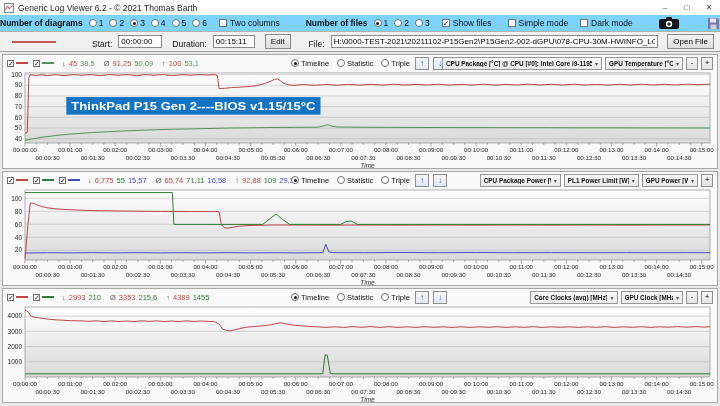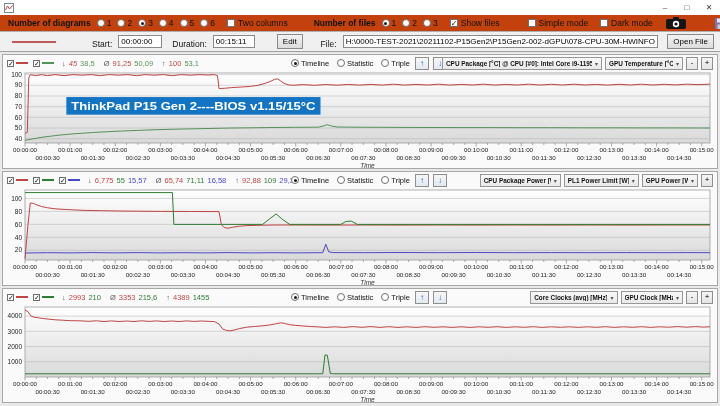--- a/index.html
+++ b/index.html
@@ -4,21 +4,21 @@
 <style>
   *{box-sizing:border-box;margin:0;padding:0}
   html,body{width:720px;height:406px;overflow:hidden}
   body{font-family:"Liberation Sans","DejaVu Sans",sans-serif;background:#e9e9e9;color:#111}
   
   .titlebar{height:15px;background:#ffffff;display:flex;align-items:center;padding:0 0 0 4px;font-size:8.5px;color:#222}
   .app-icon{width:10px;height:10px;margin-right:4px}
   .win-controls{margin-left:auto;display:flex}
   .win-btn{width:22px;height:15px;text-align:center;font-size:8px;line-height:15px;color:#444}
   
-  .toolbar{height:17px;background:#c2410c;display:flex;align-items:center;font-size:8.5px;padding:0 8px;border-bottom:1px solid #b0b0b0}
+  .toolbar{height:17px;background:#7dd3fc;display:flex;align-items:center;font-size:8.5px;padding:0 0;border-bottom:1px solid #b0b0b0}
   .tb-label{font-weight:bold;margin-right:6px;white-space:nowrap}
   .rgroup{display:flex;gap:6px;margin-right:12px}
   .radio{display:flex;align-items:center;gap:2px;white-space:nowrap}
   .rdot{width:8px;height:8px;border:1px solid #707070;border-radius:50%;background:#fff;position:relative;flex:none}
   .rdot.sel::after{content:"";position:absolute;left:1.5px;top:1.5px;width:3px;height:3px;border-radius:50%;background:#1a1a1a}
   .checkbox{display:flex;align-items:center;gap:3px;margin-right:12px;white-space:nowrap}
   .cbox{width:8px;height:8px;border:1px solid #707070;background:#fff;font-size:8px;line-height:7px;text-align:center;color:#1a1a1a;flex:none}
   .toolbar-right{margin-left:auto;display:flex;align-items:center;gap:9px}
   .icon-btn{background:none;border:none;display:flex;align-items:center}
   
@@ -50,20 +50,21 @@
   svg.chart{display:block}
 </style>
 </head>
 <body>
 
 <div class="titlebar">
   <svg class="app-icon" viewBox="0 0 10 10">
       <rect x="0.5" y="0.5" width="9" height="9" fill="#fff" stroke="#7a8a9a"></rect>
       <polyline points="1.5,7 3.5,3 5.5,6 8.5,2.5" fill="none" stroke="#bf4545" stroke-width="1"></polyline>
     </svg>
+  <span>Generic Log Viewer 6.2 - © 2021 Thomas Barth</span>
   <span class="win-controls">
     <span class="win-btn">–</span>
     <span class="win-btn">□</span>
     <span class="win-btn">✕</span>
   </span>
 </div>
 
 <div class="toolbar">
   <span class="tb-label">Number of diagrams</span>
   <span class="rgroup" id="rg-diagrams">
@@ -108,21 +109,21 @@
       </span>
       <span class="radio">
         <span class="rdot"></span>
         <span>3</span>
       </span>
     </span>
   <span class="checkbox">
     <span class="cbox">✓</span>
     <span>Show files</span>
   </span>
-  <span class="checkbox" style="margin-left:16px">
+  <span class="checkbox" style="margin-left:4px">
     <span class="cbox"></span>
     <span>Simple mode</span>
   </span>
   <span class="checkbox">
     <span class="cbox"></span>
     <span>Dark mode</span>
   </span>
   <span class="toolbar-right">
     <button class="icon-btn" style="margin-right:18px">
       <svg width="22" height="14">
@@ -142,21 +143,21 @@
 
   </span>
 </div>
 
 <div class="filebar">
   <span class="file-swatch" id="file-swatch" style="background: rgb(191, 90, 90);"></span>
   <span class="flabel">Start:</span>
   <input class="tinput" style="width: 44px;" value="00:00:00">
   <span class="flabel">Duration:</span>
   <input class="tinput" style="width: 42px;" value="00:15:11">
-  <button class="btn" style="margin-left:18px">Edit</button>
+  <button class="btn" style="margin-left:6px">Edit</button>
   <span class="flabel" style="margin-left:14px">File:</span>
   <input class="tinput" id="file-path-input" value="H:\0000-TEST-2021\20211102-P15Gen2\P15Gen2-002-dGPU\078-CPU-30M-HWINFO_LOG_38773890-eee.csv" style="">
   <button class="btn" style="margin-left:5px">Open File</button>
 </div>
 
 <div class="panels" id="panels">
   <section class="panel">
     <div class="phead">
       <span class="cbs">
           <span class="scb">

